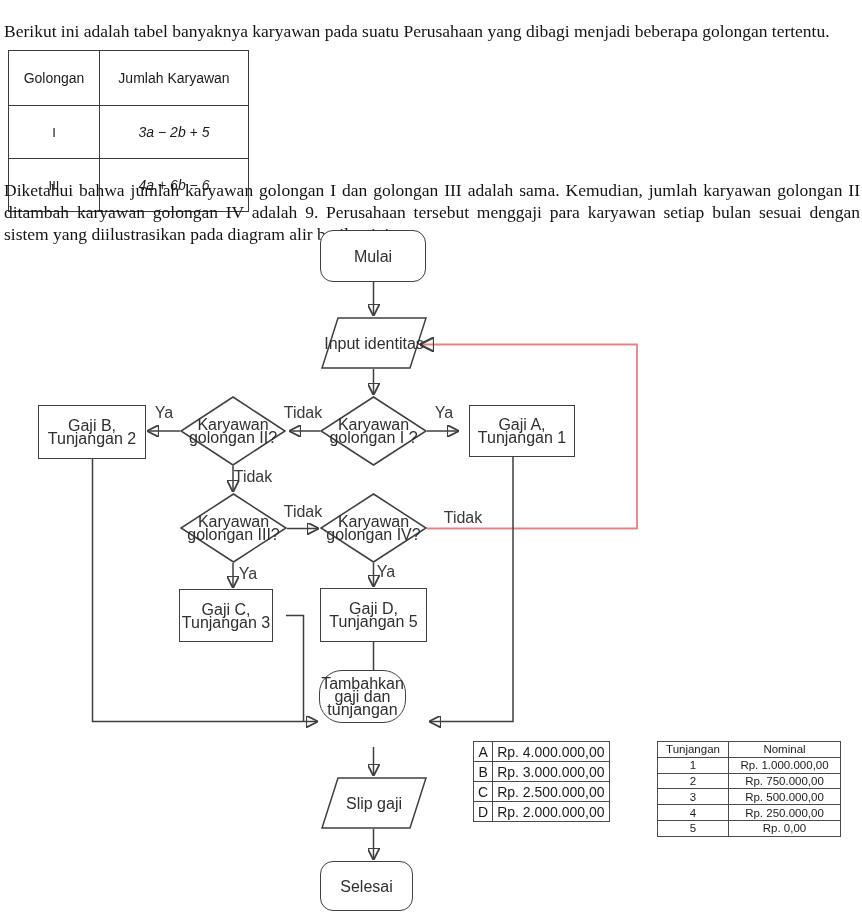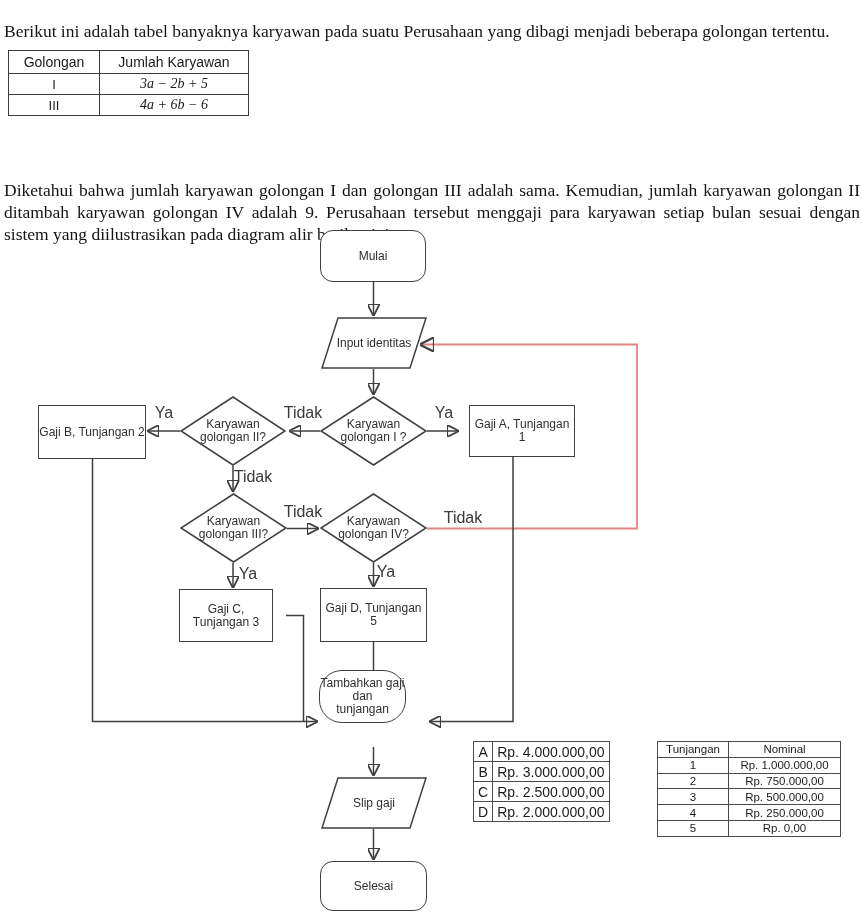--- a/index.html
+++ b/index.html
@@ -9,32 +9,32 @@
   }
   .abs{position:absolute;}
   
   .para{
     left:4px;width:856px;font-size:17.5px;line-height:22.4px;
     text-align:justify;font-family:"Liberation Serif",serif;color:#141414;
   }
   
   table{border-collapse:collapse;background:#fff;}
   .gol-table{left:8px;top:50px;font-family:"Liberation Sans",sans-serif;}
-  .gol-table th,.gol-table td{border:1.4px solid #3a3a3a;text-align:center;padding:0 6px;}
+  .gol-table th,.gol-table td{border:1.4px solid #3a3a3a;text-align:center;padding:16px 6px;}
   .gol-table th{font-size:14px;font-weight:normal;height:22px;}
   .gol-table td{height:20px;font-size:13px;}
-  .gol-table td.expr{font-family:Liberation Serif, serif;font-style:italic;font-size:14px;width:136px;}
+  .gol-table td.expr{font-family:Liberation Sans, sans-serif;font-style:italic;font-size:14px;width:136px;}
   .gol-table td.roman{width:78px;}
   
   #edges{left:0;top:0;z-index:1;pointer-events:none;}
   #edges path{fill:none;stroke:#3f3f3f;stroke-width:1.5;}
   #edges path.red{stroke:#e08484;stroke-width:1.8;}
   .node{
     position:absolute;z-index:2;display:flex;align-items:center;justify-content:center;
-    text-align:center;font-family:"Liberation Sans",sans-serif;font-size:12px;
+    text-align:center;font-family:"Liberation Sans",sans-serif;font-size:16px;
     line-height:13px;color:#2f2f2f;box-sizing:border-box;
   }
   .rect{background:#fff;border:1.5px solid #3f3f3f;}
   .rounded{background:#fff;border:1.5px solid #3f3f3f;border-radius:13px;}
   .shape-node{background:transparent;}
   .shape-node svg{position:absolute;left:0;top:0;width:100%;height:100%;}
   .shape-node svg polygon{fill:#ffffff;stroke:#3f3f3f;stroke-width:1.5;}
   .shape-node .lbl{position:relative;z-index:1;}
   .lbl span{display:block;}
   .elbl{
@@ -179,21 +179,21 @@
   </div>
 </div>
 
 <div class="node shape-node" style="left:321px;top:777px;width:106px;height:52px;">
   <svg viewBox="0 0 106 52" preserveAspectRatio="none">
       <polygon points="17,1 105,1 89,51 1,51"></polygon>
     </svg>
   <div class="lbl">Slip gaji</div>
 </div>
 
-<div class="node rounded" style="left:320px;top:861px;width:107px;height:50px;">
+<div class="node rounded" style="left:320px;top:861px;width:93px;height:50px;">
   <div class="lbl">Selesai</div>
 </div>
 
 <span class="elbl" style="left:164px;top:413px;">Ya</span>
 <span class="elbl" style="left:303px;top:413px;">Tidak</span>
 <span class="elbl" style="left:444px;top:413px;">Ya</span>
 <span class="elbl" style="left:253px;top:477px;">Tidak</span>
 <span class="elbl" style="left:303px;top:512px;">Tidak</span>
 <span class="elbl" style="left:463px;top:518px;">Tidak</span>
 <span class="elbl" style="left:248px;top:574px;">Ya</span>

